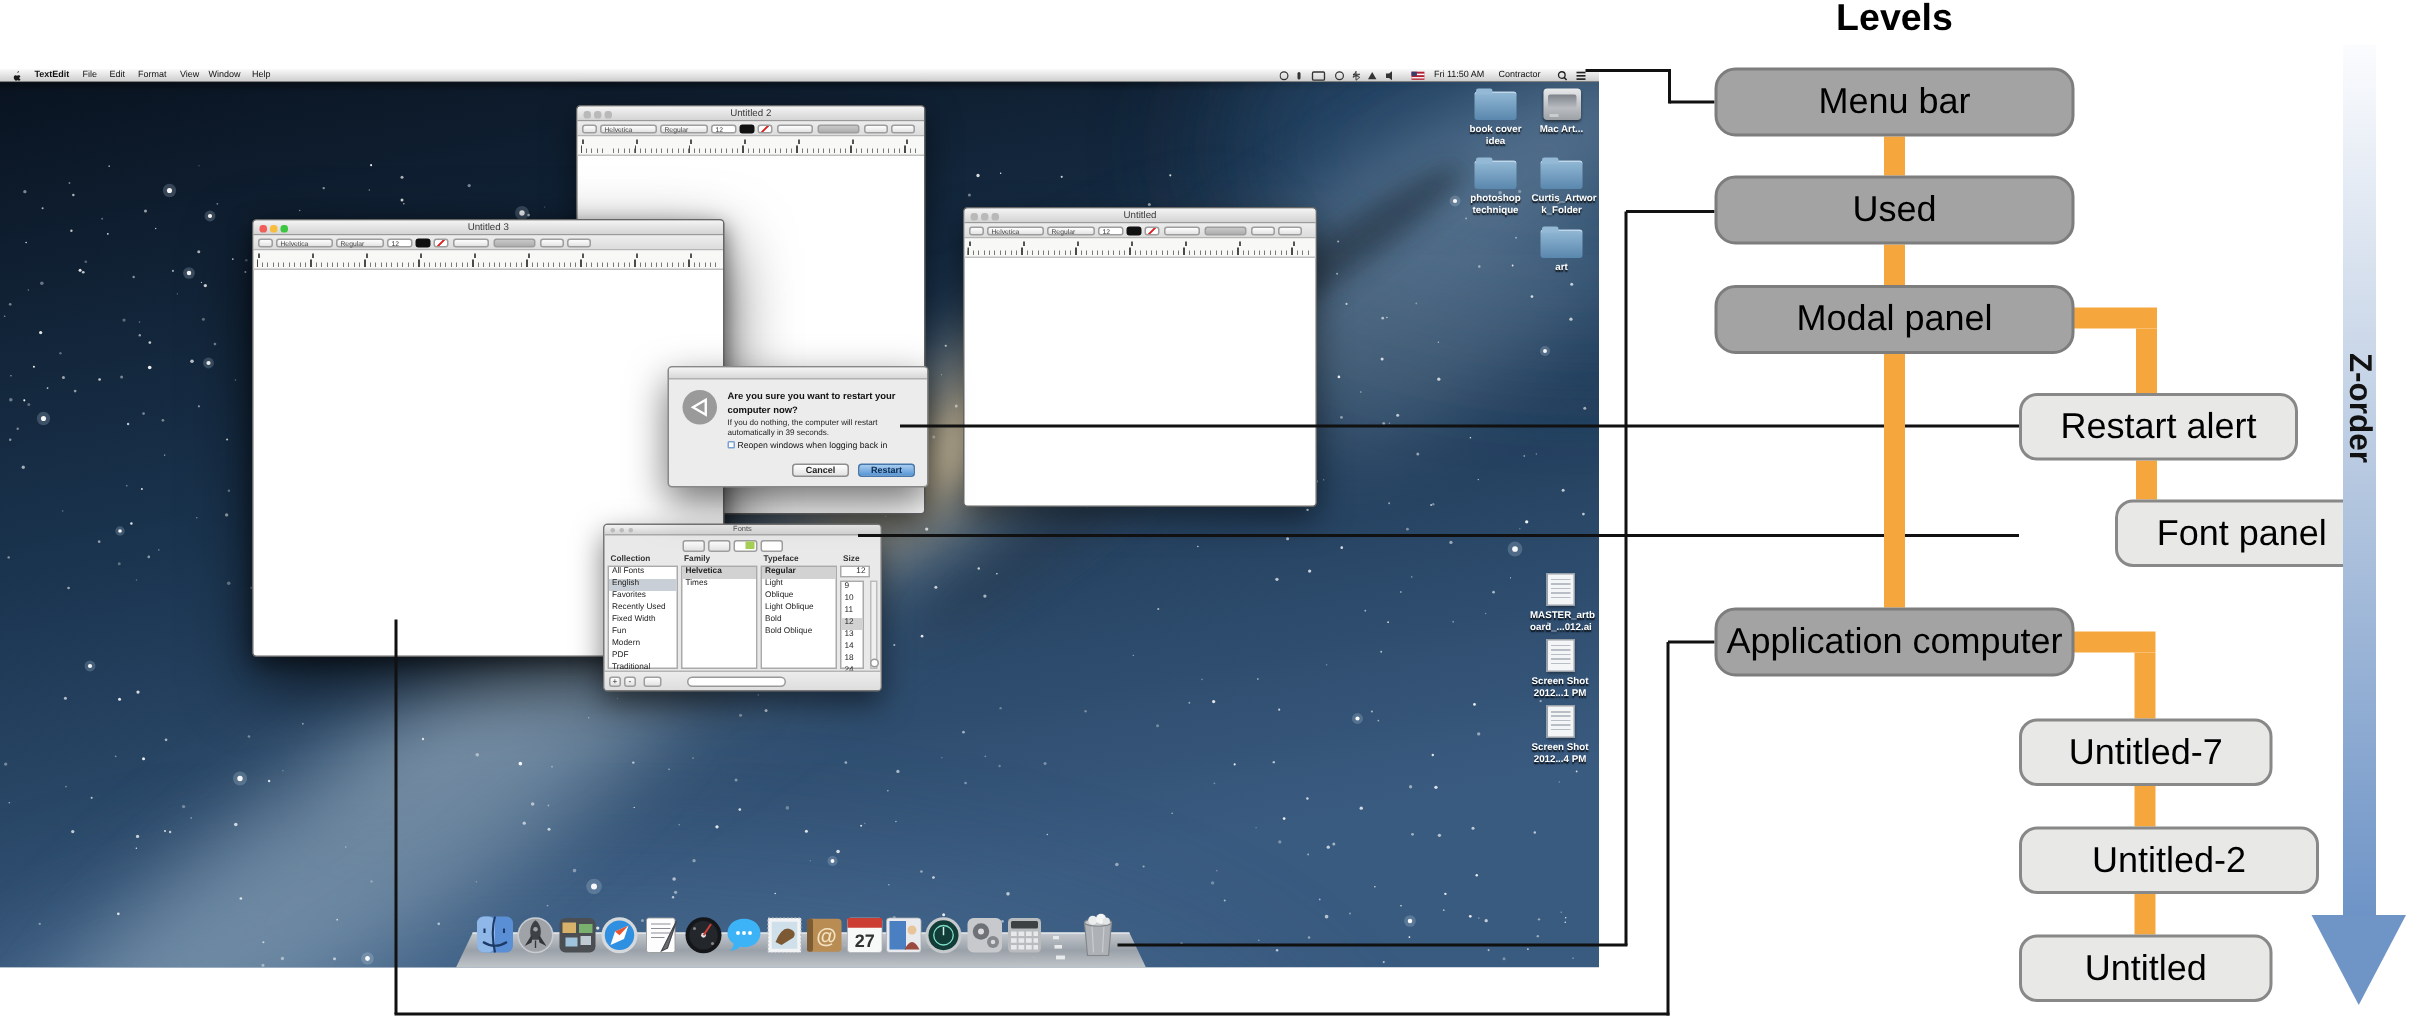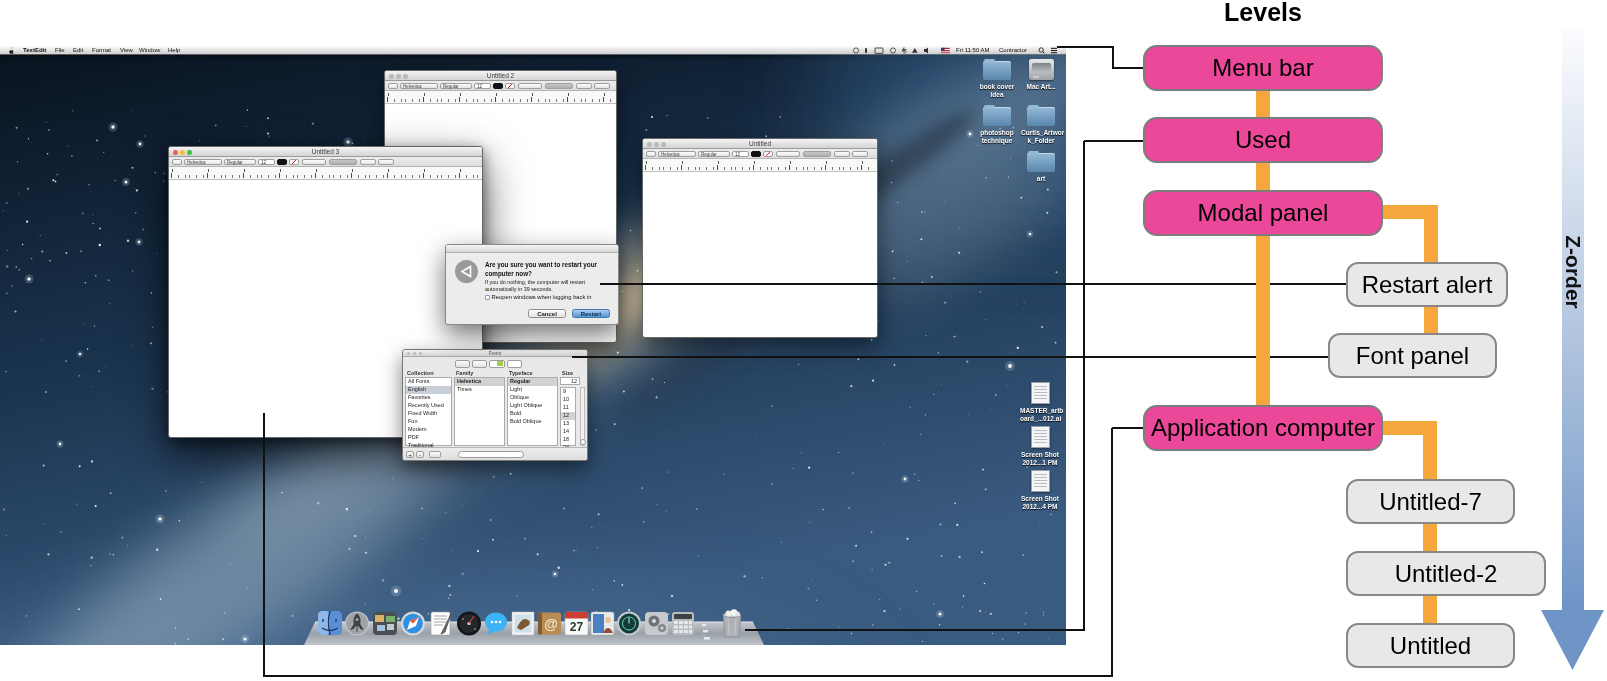--- a/index.html
+++ b/index.html
@@ -1,17 +1,17 @@
 <!DOCTYPE html>
 <html><head><meta charset="utf-8">
 <style>
   * { margin:0; padding:0; box-sizing:border-box; }
   html,body { width:1607px; height:681px; background:#fff; font-family:"Liberation Sans", sans-serif; }
   body { position:relative; overflow:hidden; }
-  .pink { position:absolute; background:#ec4899; border:2px solid #7d7d7d; border-radius:14px;
+  .pink { position:absolute; background:#a3a3a3; border:2px solid #7d7d7d; border-radius:14px;
           display:flex; align-items:center; justify-content:center; font-size:24px; color:#000; }
   .gray { position:absolute; background:#E8E9E7; border:2px solid #888; border-radius:12px;
           display:flex; align-items:center; justify-content:center; font-size:24px; color:#000; }
   .oline { position:absolute; background:#F5A73E; }
   .kline { position:absolute; background:#111; }
   .menubar { position:absolute; left:0; top:46px; width:1066px; height:8px;
      background:linear-gradient(#fafafa,#cfcfcf); box-shadow:0 0.7px 0 #808080; font-size:6px; color:#111; }
   .mb { position:absolute; top:0.5px; }
   .win { position:absolute; background:#fff; border:1px solid #666; border-radius:3px;
          box-shadow:0 8px 22px rgba(0,0,0,0.5); overflow:hidden; }
@@ -974,22 +974,22 @@
 <div class="oline" style="left:1424px;top:219px;width:14px;height:43px"></div>
 <div class="oline" style="left:1424px;top:307px;width:14px;height:26px"></div>
 <div class="oline" style="left:1382px;top:421px;width:55px;height:14px"></div>
 <div class="oline" style="left:1423px;top:435px;width:14px;height:44px"></div>
 <div class="oline" style="left:1423px;top:524px;width:14px;height:27px"></div>
 <div class="oline" style="left:1423px;top:596px;width:14px;height:27px"></div>
 <div class="pink" style="left:1143px;top:45px;width:240px;height:46px">Menu bar</div>
 <div class="pink" style="left:1143px;top:117px;width:240px;height:46px">Used</div>
 <div class="pink" style="left:1143px;top:190px;width:240px;height:46px">Modal panel</div>
 <div class="pink" style="left:1143px;top:405px;width:240px;height:46px">Application computer</div>
-<div class="gray" style="left:1346px;top:262px;width:162px;height:45px">Restart alert</div>
-<div class="gray" style="left:1328px;top:333px;width:169px;height:45px">Font panel</div>
+<div class="gray" style="left:1346px;top:262px;width:186px;height:45px">Restart alert</div>
+<div class="gray" style="left:1410px;top:333px;width:169px;height:45px">Font panel</div>
 <div class="gray" style="left:1346px;top:479px;width:169px;height:45px">Untitled-7</div>
 <div class="gray" style="left:1346px;top:551px;width:200px;height:45px">Untitled-2</div>
 <div class="gray" style="left:1346px;top:623px;width:169px;height:45px">Untitled</div>
 <svg style="position:absolute;left:1538px;top:28px" width="69" height="645" viewBox="0 0 69 645">
     <defs>
       <linearGradient id="zg" x1="0" y1="0" x2="0" y2="1">
         <stop offset="0" stop-color="#fbfcfe"></stop>
         <stop offset="0.5" stop-color="#b6c8e0"></stop>
         <stop offset="1" stop-color="#6e94c7"></stop>
       </linearGradient>

